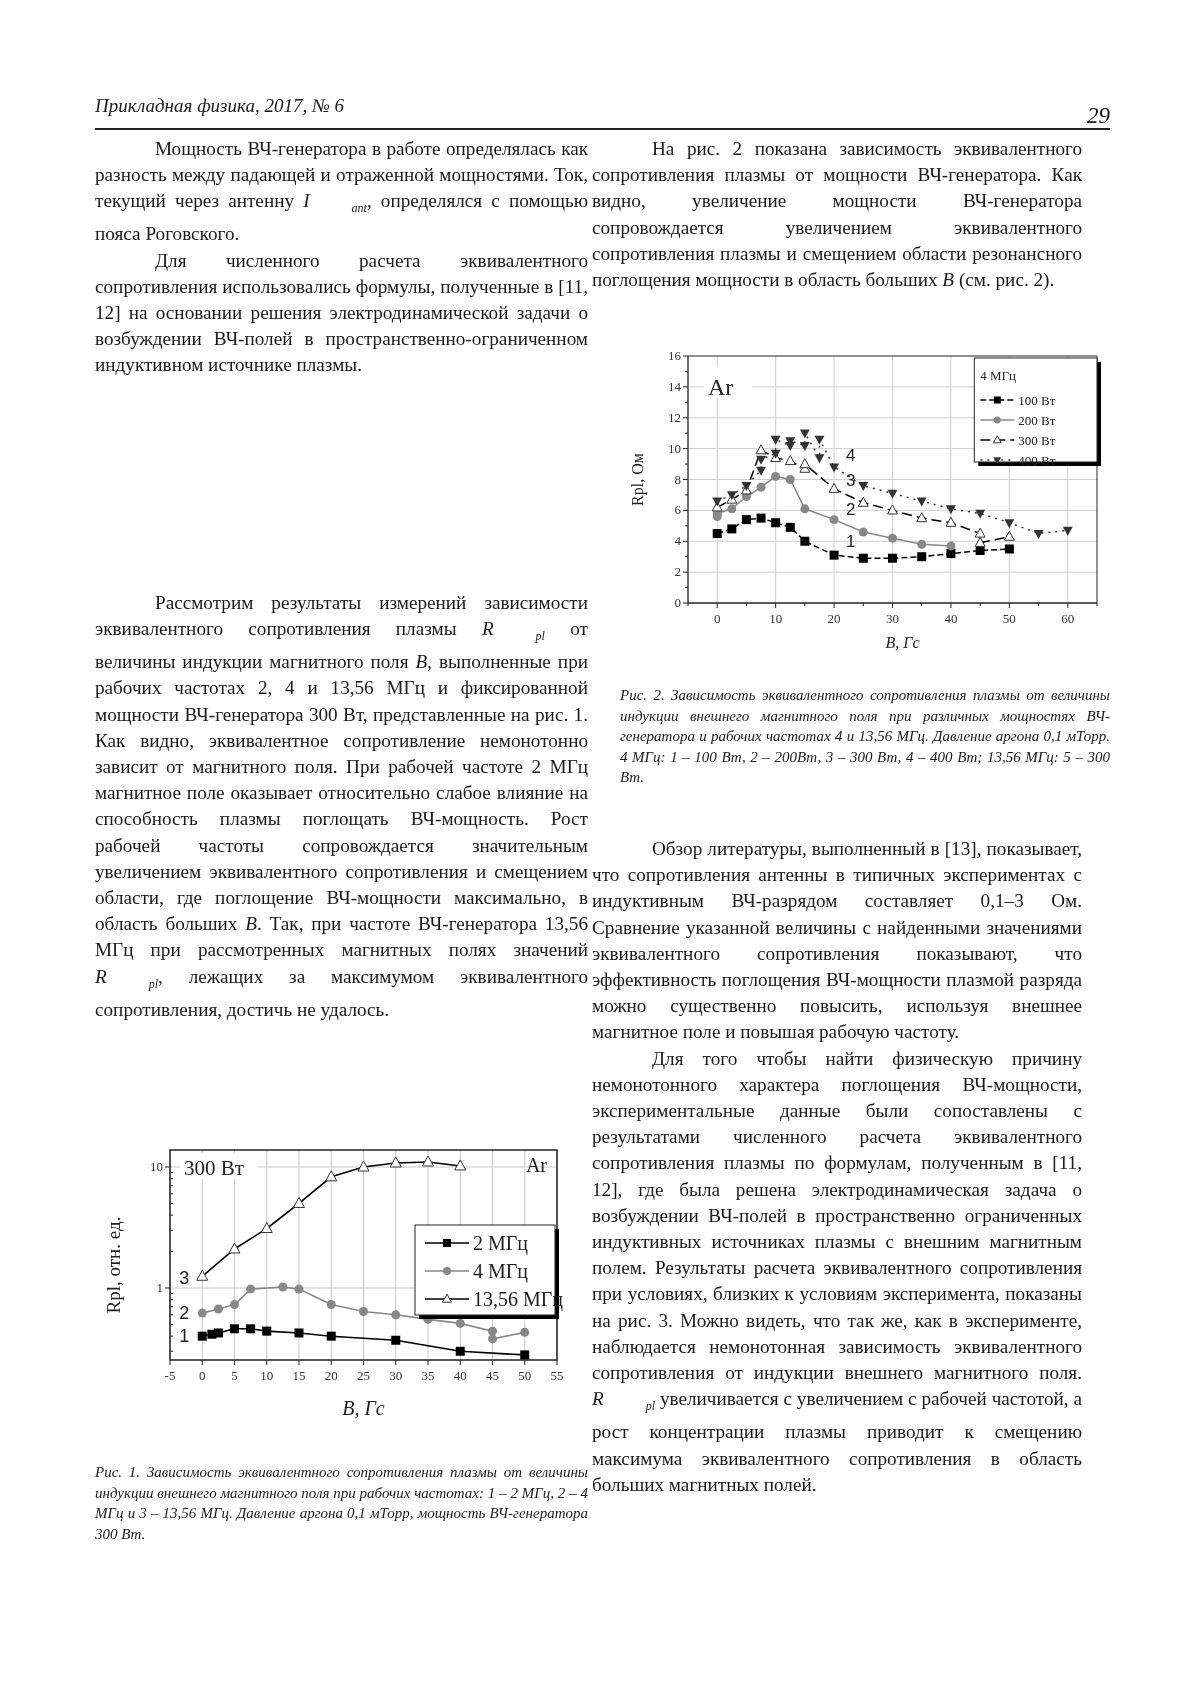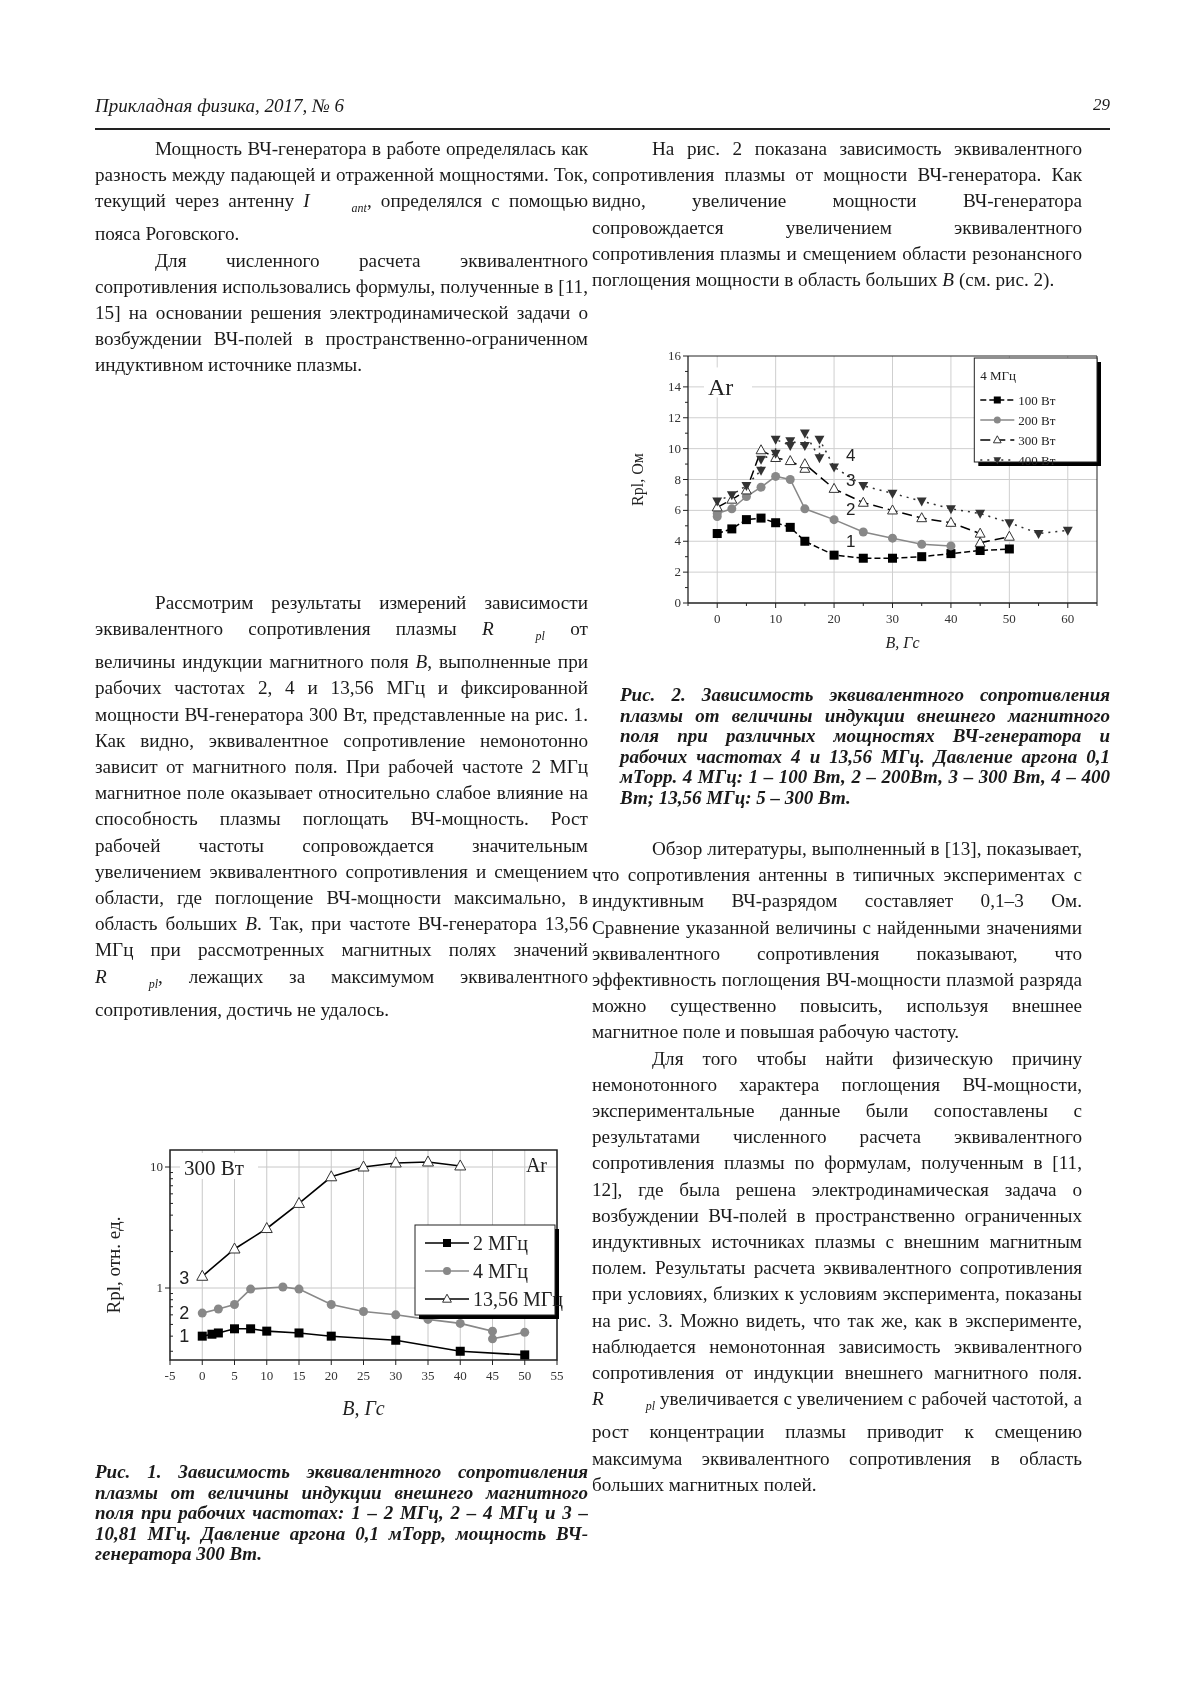--- a/index.html
+++ b/index.html
@@ -1,43 +1,43 @@
 <!DOCTYPE html>
 <html><head>
 <meta charset="utf-8">
 <style>
   html, body { margin:0; padding:0; background:#fff; }
   body { width:1200px; height:1698px; position:relative; overflow:hidden;
          font-family:"Liberation Serif", "DejaVu Serif", serif; color:#1a1a1a; }
   .header { position:absolute; left:95px; top:95px; width:1015px; height:30px; }
   .header .journal { position:absolute; left:0; top:0; font-style:italic; font-size:19px; }
-  .header .page { position:absolute; right:0; top:0; font-style:italic; font-size:17px; }
+  .header .page { position:absolute; right:0; top:8px; font-style:italic; font-size:23px; }
   .rule { position:absolute; left:95px; top:128px; width:1015px; height:2px; background:#222; }
   .col { position:absolute; font-size:19.2px; line-height:26.2px; text-align:justify; }
   .col p { margin:0; text-indent:60px; }
   .col-left { left:95px; width:493px; }
   .col-right { left:592px; width:490px; }
   .section-title { font-weight:bold; text-align:center; text-indent:0 !important; font-size:19px; }
-  .caption { position:absolute; font-style:italic; font-weight:bold; font-size:19px; line-height:20.5px; text-align:justify; }
+  .caption { position:absolute; font-style:italic; font-weight:normal; font-size:15px; line-height:20.5px; text-align:justify; }
   sub { font-size:12px;margin-left:42px; }
   svg text { font-family:"Liberation Serif", serif; }
   .sans { font-family:"Liberation Sans", sans-serif; }
 </style>
 </head>
 <body>
 
 <div class="header">
   <span class="journal">Прикладная физика, 2017, № 6</span>
   <span class="page">29</span>
 </div>
 <div class="rule"></div>
 
 <div class="col col-left" style="top:136px;">
   <p><span>Мощность ВЧ-генератора в работе определялась как разность между падающей и отраженной мощностями. Ток, текущий через антенну</span> <i>I</i><sub><i>ant</i></sub><span>, определялся с помощью пояса Роговского.</span></p>
-  <p>Для численного расчета эквивалентного сопротивления использовались формулы, полученные в [11, 15] на основании решения электродинамической задачи о возбуждении ВЧ-полей в пространственно-ограниченном индуктивном источнике плазмы.</p>
+  <p>Для численного расчета эквивалентного сопротивления использовались формулы, полученные в [11, 12] на основании решения электродинамической задачи о возбуждении ВЧ-полей в пространственно-ограниченном индуктивном источнике плазмы.</p>
 </div>
 
 <div class="col col-left" style="top:572px;">
   <div style="height:18px"></div>
   <p><span>Рассмотрим результаты измерений зависимости эквивалентного сопротивления плазмы</span> <i>R</i><sub><i>pl</i></sub> <span>от величины индукции магнитного поля</span> <i>B</i><span>, выполненные при рабочих частотах 2, 4 и 13,56 МГц и фиксированной мощности ВЧ-генератора 300 Вт, представленные на рис. 1. Как видно, эквивалентное сопротивление немонотонно зависит от магнитного поля. При рабочей частоте 2 МГц магнитное поле оказывает относительно слабое влияние на способность плазмы поглощать ВЧ-мощность. Рост рабочей частоты сопровождается значительным увеличением эквивалентного сопротивления и смещением области, где поглощение ВЧ-мощности максимально, в область больших</span> <i>B</i><span>. Так, при частоте ВЧ-генератора 13,56 МГц при рассмотренных магнитных полях значений</span> <i>R</i><sub><i>pl</i></sub><span>, лежащих за максимумом эквивалентного сопротивления, достичь не удалось.</span></p>
 </div>
 
 <svg id="fig1" style="position:absolute;left:95px;top:1130px;" width="500" height="330">
     <line x1="75" y1="20" x2="75" y2="230" stroke="#c8c8c8" stroke-width="1"></line>
     <line x1="75" y1="230" x2="75" y2="235" stroke="#222" stroke-width="1"></line>
@@ -150,21 +150,21 @@
     <text x="378" y="120" font-size="20" fill="#222">2 МГц</text>
     <line x1="330" y1="141" x2="374" y2="141" stroke="#888888" stroke-width="1.6"></line>
     <circle cx="352" cy="141" r="4" fill="#888888"></circle>
     <text x="378" y="148" font-size="20" fill="#222">4 МГц</text>
     <line x1="330" y1="169" x2="374" y2="169" stroke="#000000" stroke-width="1.6"></line>
     <polygon points="352,164.2 347.6,172.2 356.4,172.2" fill="#fff" stroke="#333" stroke-width="1"></polygon>
     <text x="378" y="176" font-size="20" fill="#222">13,56 МГц</text>
     <text x="268.5" y="285" font-size="20" text-anchor="middle" fill="#222" font-style="italic">B, Гс</text>
     <text x="0" y="0" font-size="19" text-anchor="middle" fill="#222" transform="translate(25,135) rotate(-90)">Rpl, отн. ед.</text>
   </svg>
-<div class="caption" style="left:95px;top:1462px;width:493px;">Рис. 1. Зависимость эквивалентного сопротивления плазмы от величины индукции внешнего магнитного поля при рабочих частотах: 1 – 2 МГц, 2 – 4 МГц и 3 – 10,81 МГц. Давление аргона 0,1 мТорр, мощность ВЧ-генератора 300 Вт.</div>
+<div class="caption" style="left:95px;top:1462px;width:493px;">Рис. 1. Зависимость эквивалентного сопротивления плазмы от величины индукции внешнего магнитного поля при рабочих частотах: 1 – 2 МГц, 2 – 4 МГц и 3 – 13,56 МГц. Давление аргона 0,1 мТорр, мощность ВЧ-генератора 300 Вт.</div>
 
 <div class="col col-right" style="top:136px;">
   <p><span>На рис. 2 показана зависимость эквивалентного сопротивления плазмы от мощности ВЧ-генератора. Как видно, увеличение мощности ВЧ-генератора сопровождается увеличением эквивалентного сопротивления плазмы и смещением области резонансного поглощения мощности в область больших</span> <i>B</i> <span>(см. рис. 2).</span></p>
 </div>
 
 <svg id="fig2" style="position:absolute;left:610px;top:340px;" width="510" height="320">
     <line x1="107.21428571428571" y1="16" x2="107.21428571428571" y2="263" stroke="#cfcfcf" stroke-width="1"></line>
     <line x1="107.21428571428571" y1="263" x2="107.21428571428571" y2="268" stroke="#222"></line>
     <text x="107.21428571428571" y="283" font-size="13" text-anchor="middle" fill="#333">0</text>
     <line x1="165.64285714285714" y1="16" x2="165.64285714285714" y2="263" stroke="#cfcfcf" stroke-width="1"></line>

